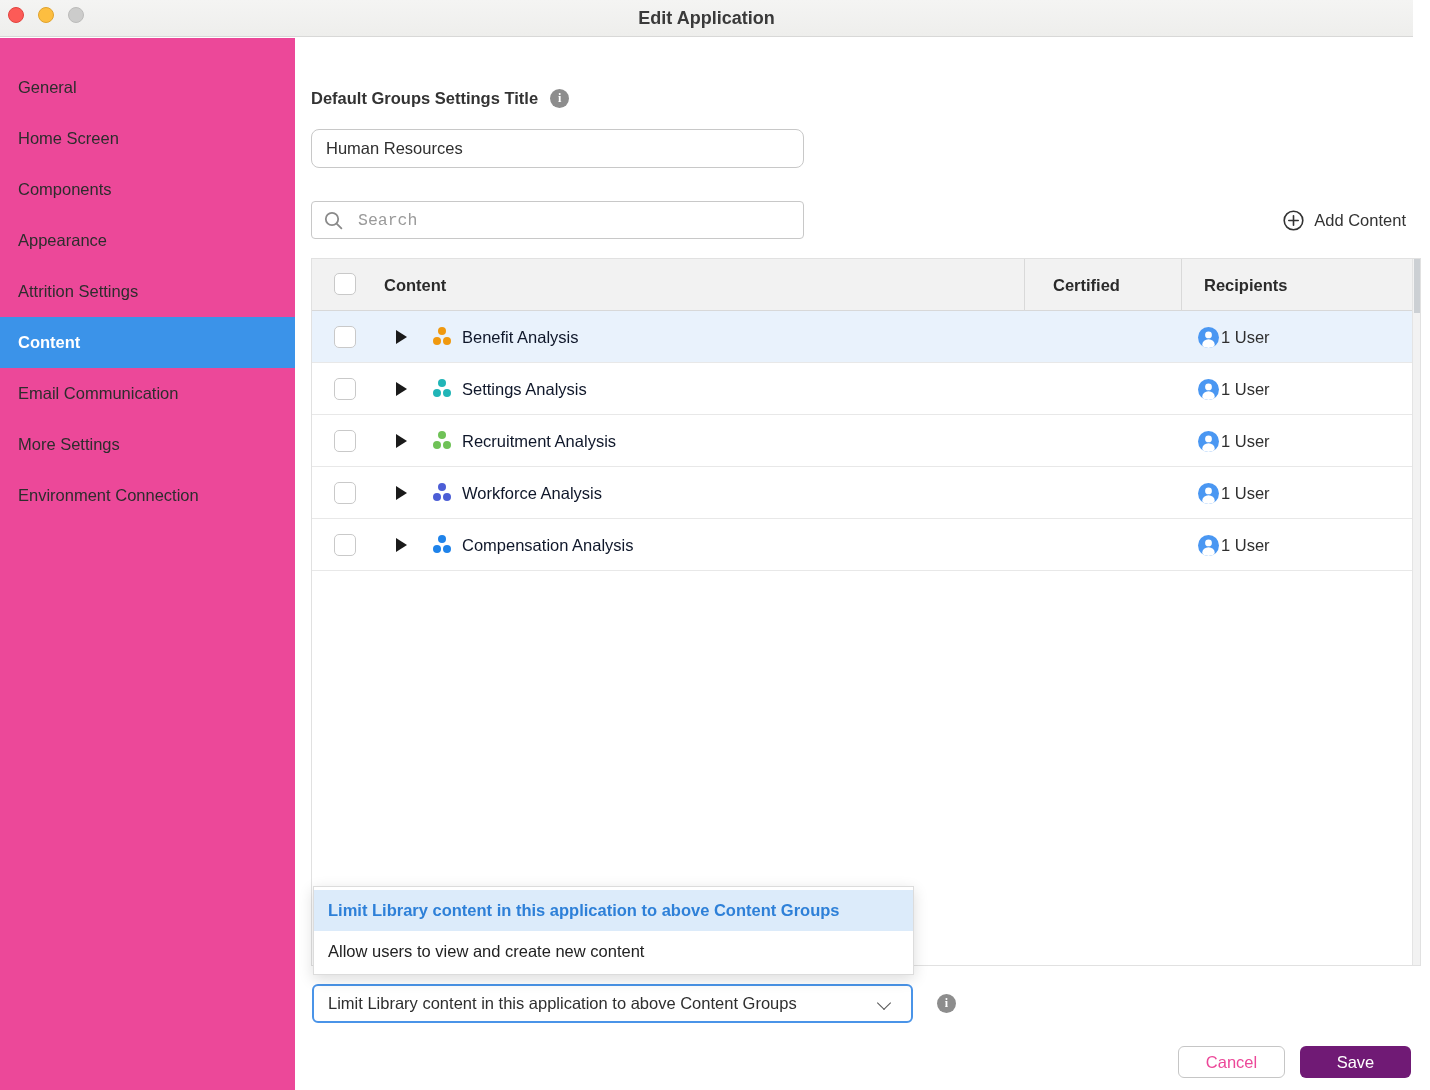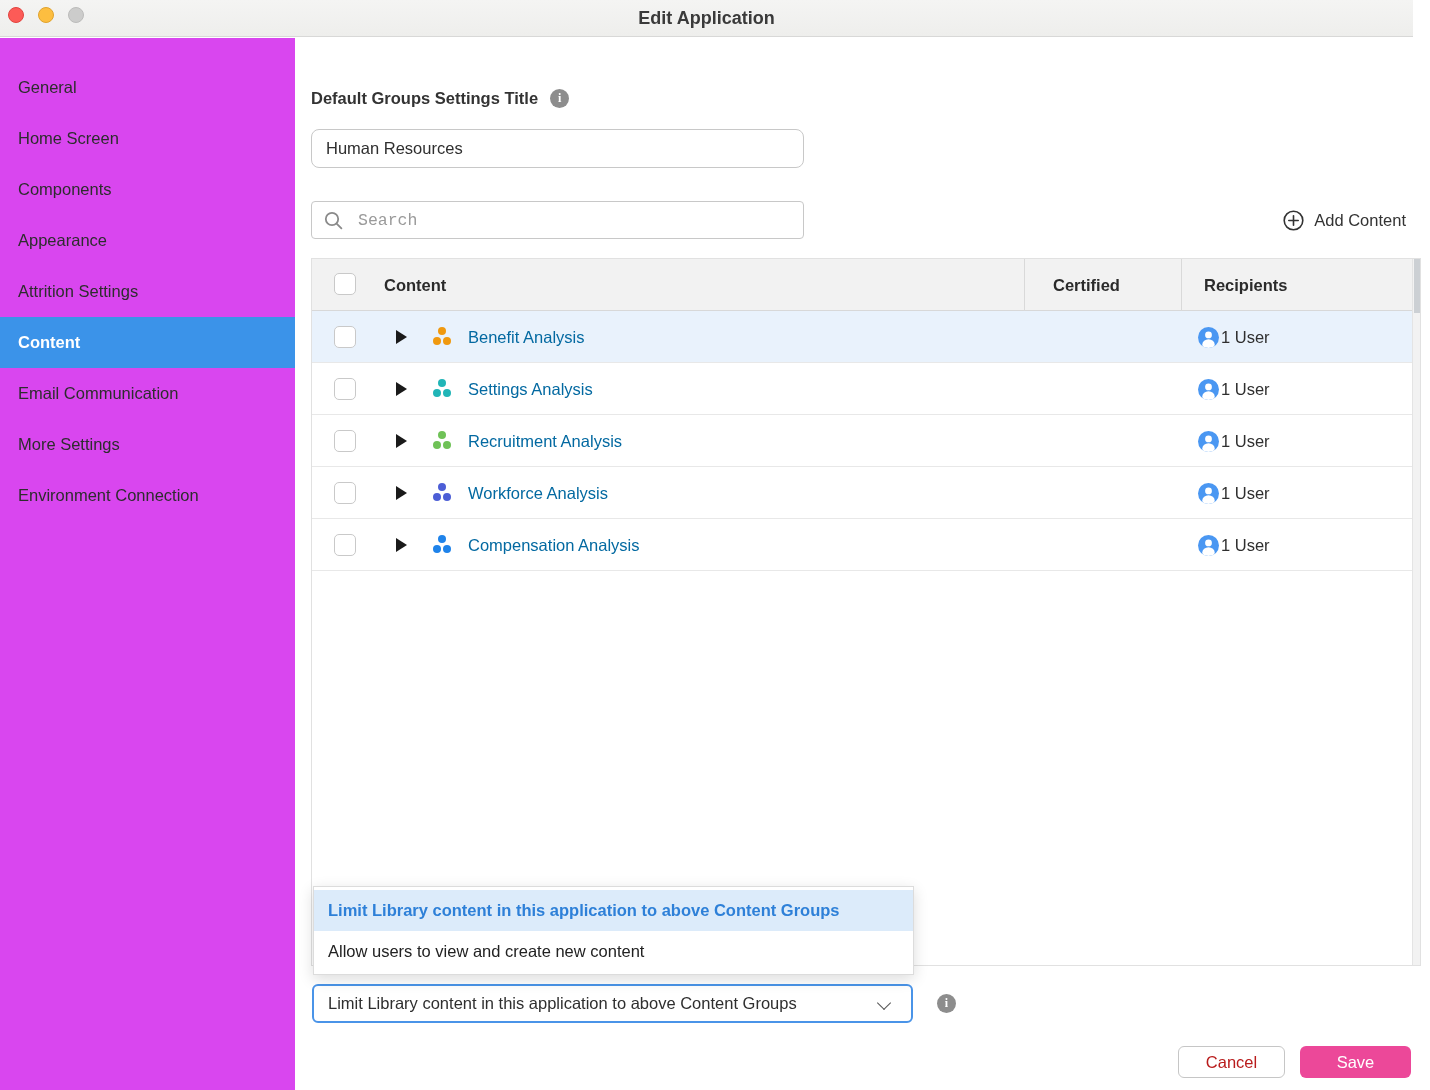--- a/index.html
+++ b/index.html
@@ -25,21 +25,21 @@
     font-weight: bold; font-size: 18px; color: #3a3a3a;
   }
   .traffic { position: absolute; top: 7px; width: 16px; height: 16px; border-radius: 50%; }
   .traffic.red    { left: 8px;  background: #fc5b57; border: 1px solid #e2443f; }
   .traffic.yellow { left: 38px; background: #fdbe40; border: 1px solid #e0a32e; }
   .traffic.gray   { left: 68px; background: #cccccb; border: 1px solid #bcbcbb; }
 
   
   .sidebar {
     position: absolute; left: 0; top: 38px; width: 295px; height: 1052px;
-    background: #d946ef;
+    background: #ec4899;
   }
   .sidebar-list { position: absolute; top: 24px; left: 0; width: 295px; }
   .sidebar-item {
     height: 51px; display: flex; align-items: center;
     padding-left: 18px; color: #2d2d2d; cursor: default;
   }
   .sidebar-item.active { background: #3b93e9; color: #ffffff; font-weight: bold; }
 
   
   .main { position: absolute; left: 295px; top: 38px; width: 1135px; height: 1052px; background: #fff; }
@@ -100,21 +100,21 @@
   .trow.selected { background: #e9f2fc; }
   .trow .checkbox { position: absolute; left: 22px; top: 15px; }
   .expander {
     position: absolute; left: 84px; top: 19px; width: 0; height: 0;
     border-left: 11px solid #1a1a1a;
     border-top: 7px solid transparent; border-bottom: 7px solid transparent;
   }
   .dots { position: absolute; left: 120px; top: 16px; width: 20px; height: 19px; }
   .dot { position: absolute; width: 8px; height: 8px; border-radius: 50%; }
   .dot-top { left: 6px; top: 0; } .dot-bl { left: 1px; top: 10px; } .dot-br { left: 11px; top: 10px; }
-  .row-name { position: absolute; left: 156px; top: 0; line-height: 52px; color: #0369a1; }
+  .row-name { position: absolute; left: 150px; top: 0; line-height: 52px; color: #0f172a; }
   .recip { position: absolute; left: 886px; top: 0; height: 52px; display: flex; align-items: center; }
   .recip-badge {
     width: 21px; height: 21px; border-radius: 50%; background: #4a97f2;
     overflow: hidden; position: relative; flex: 0 0 auto;
   }
   .recip-badge svg { position: absolute; left: 0; top: 0; }
   .recip-text { color: #2f2f2f; margin-left: 2px; }
 
   .table-scroll {
     position: absolute; right: 0; top: 0; bottom: 0; width: 8px;
@@ -142,22 +142,22 @@
     border-right: 1.8px solid #555; border-bottom: 1.8px solid #555;
     transform: rotate(45deg);
   }
   .select-info { position: absolute; left: 642px; top: 956px; }
 
   
   .btn {
     position: absolute; top: 1008px; height: 32px; border-radius: 6px;
     font: inherit; display: flex; align-items: center; justify-content: center; cursor: pointer;
   }
-  .btn-cancel { left: 883px; width: 107px; background: #fff; border: 1px solid #c6c6c6; color: #b91c1c; text-align: right; }
-  .btn-save   { left: 1005px; width: 111px; background: #ec4899; border: none; color: #fff; }
+  .btn-cancel { left: 883px; width: 107px; background: #fff; border: 1px solid #c6c6c6; color: #ec4899; text-align: right; }
+  .btn-save   { left: 1005px; width: 111px; background: #701a75; border: none; color: #fff; }
 </style>
 </head>
 <body>
 
 <div class="titlebar">
   <span class="traffic red"></span>
   <span class="traffic yellow"></span>
   <span class="traffic gray"></span>
   <div class="titlebar-title">Edit Application</div>
 </div>

